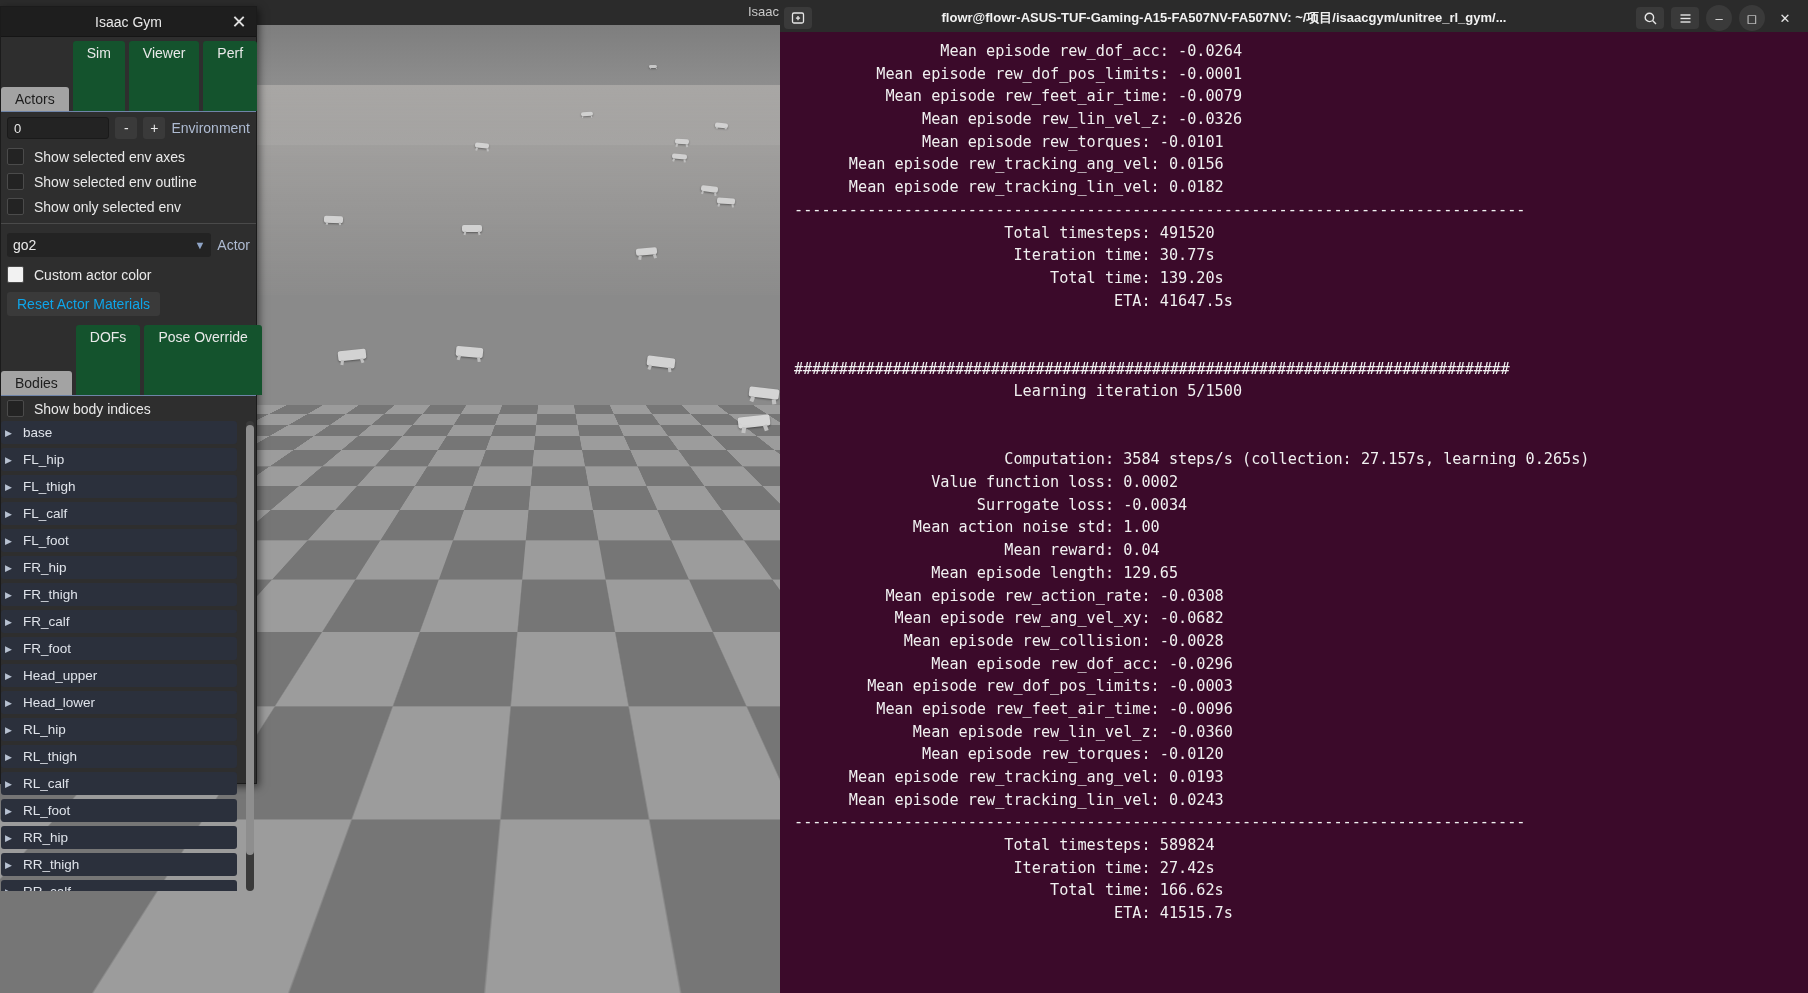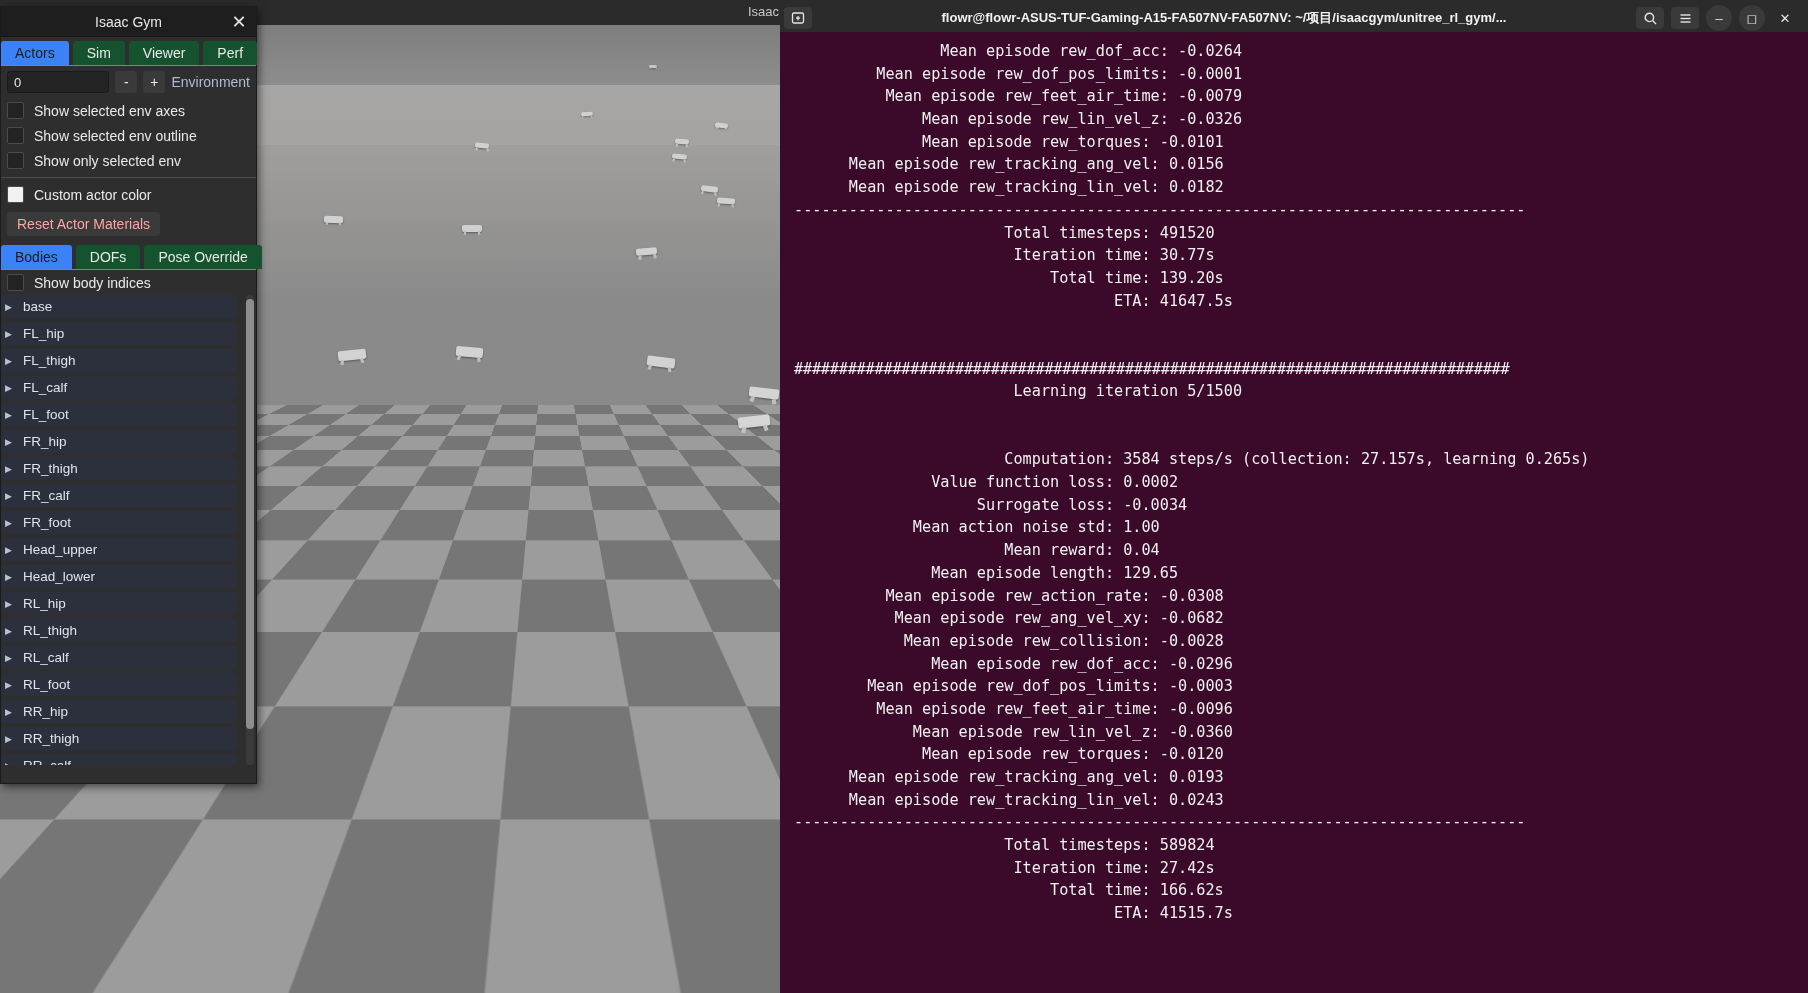--- a/index.html
+++ b/index.html
@@ -70,21 +70,21 @@
     display: flex; align-items: center; justify-content: center;
     font-size: 18px; line-height: 1; cursor: pointer;
   }
   .gym-body { padding: 0; }
 
   .tabrow { display: flex; gap: 4px; padding: 4px 0 0 0; border-bottom: 1px solid #6f84a8; }
   .tab {
     background: #14532d; color: #e9e9e9; font-size: 14px;
     padding: 4px 14px; border-radius: 3px 3px 0 0; cursor: pointer; white-space: nowrap;
   }
-  .tab.active { background: #3b82f6; color: #1d1d1d; }
+  .tab.active { background: #a3a3a3; color: #1d1d1d; margin-top: 46px; }
 
   .row { display: flex; align-items: center; gap: 6px; padding: 5px 6px; }
   .numfield {
     background: #232323; border: 1px solid #1a1a1a; border-radius: 3px;
     height: 22px; flex: 1 1 auto; color: #e8e8e8; font-size: 13px;
     padding: 0 6px; display: flex; align-items: center;
   }
   .stepbtn {
     background: #3a3a3a; color: #e8e8e8; width: 22px; height: 22px;
     border-radius: 3px; display: flex; align-items: center; justify-content: center;
@@ -100,21 +100,21 @@
   .sep { height: 1px; background: #4a4a4a; margin: 4px 0; }
 
   .combo {
     background: #232323; border-radius: 3px; height: 24px; flex: 1 1 auto;
     display: flex; align-items: center; justify-content: space-between;
     padding: 0 6px; color: #e8e8e8; font-size: 14px; cursor: pointer;
   }
   .caret { color: #8fa4c6; font-size: 11px; }
 
   .btn {
-    background: #3a3a3a; color: #fca5a5; font-size: 14px;
+    background: #3a3a3a; color: #0ea5e9; font-size: 14px;
     padding: 4px 10px; border-radius: 3px; display: inline-block; cursor: pointer;
   }
 
   #bodies-list { position: relative; height: 470px; overflow: hidden; }
   .listrow {
     display: flex; align-items: center; gap: 8px;
     height: 23px; margin-bottom: 4px;
     background: #2b303c; border-radius: 3px; padding-left: 4px;
     width: 236px; cursor: pointer;
   }
@@ -261,20 +261,27 @@
             <span class="checklabel">Show selected env outline</span>
           </div>
           <div class="check">
             <span class="checkbox"></span>
             <span class="checklabel">Show only selected env</span>
           </div>
         </div>
 
       <div class="sep"></div>
 
+      <div class="row">
+        <div class="combo">
+          <span>go2</span>
+          <span class="caret">▼</span>
+        </div>
+        <div class="fieldlabel">Actor</div>
+      </div>
 
       <div class="check">
         <span class="checkbox on"></span>
         <span class="checklabel">Custom actor color</span>
       </div>
 
       <div class="row">
         <span class="btn">Reset Actor Materials</span>
       </div>
 

